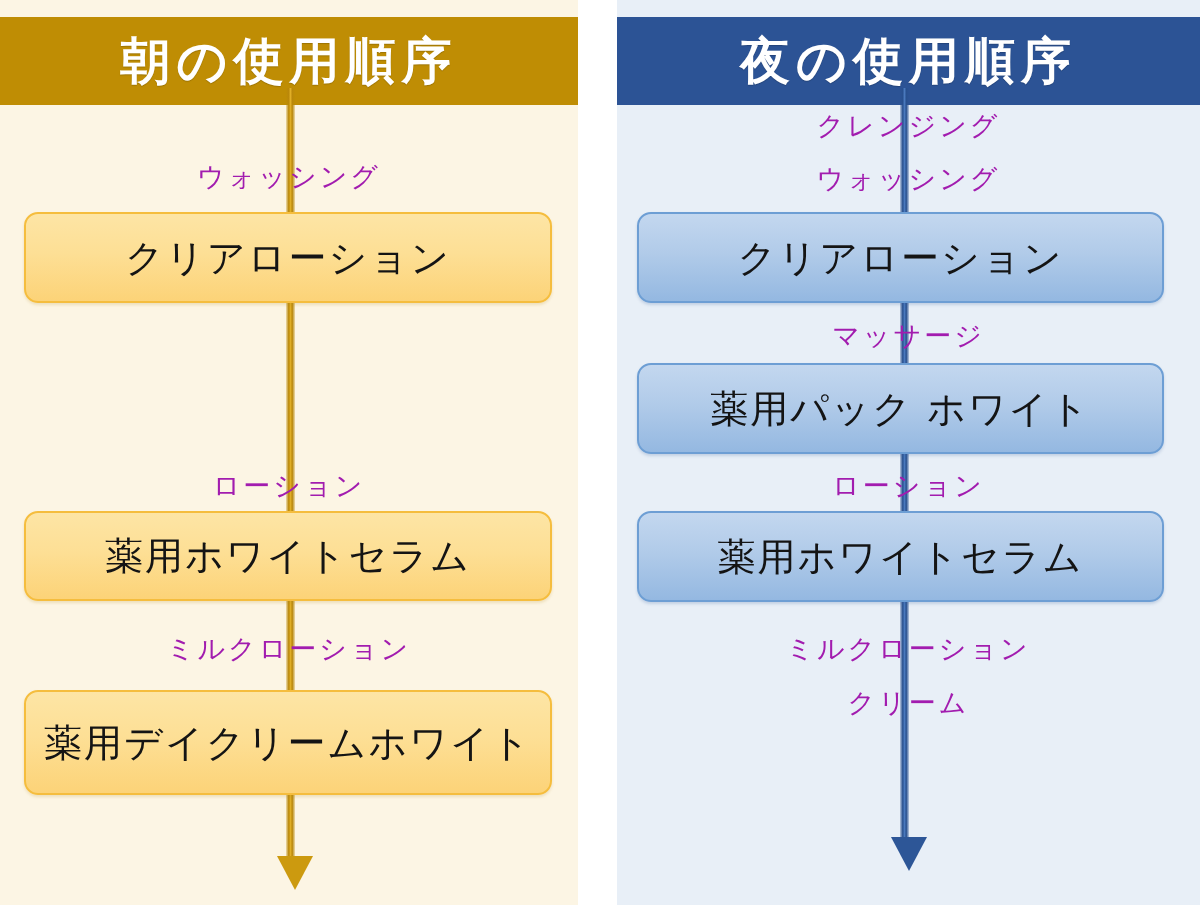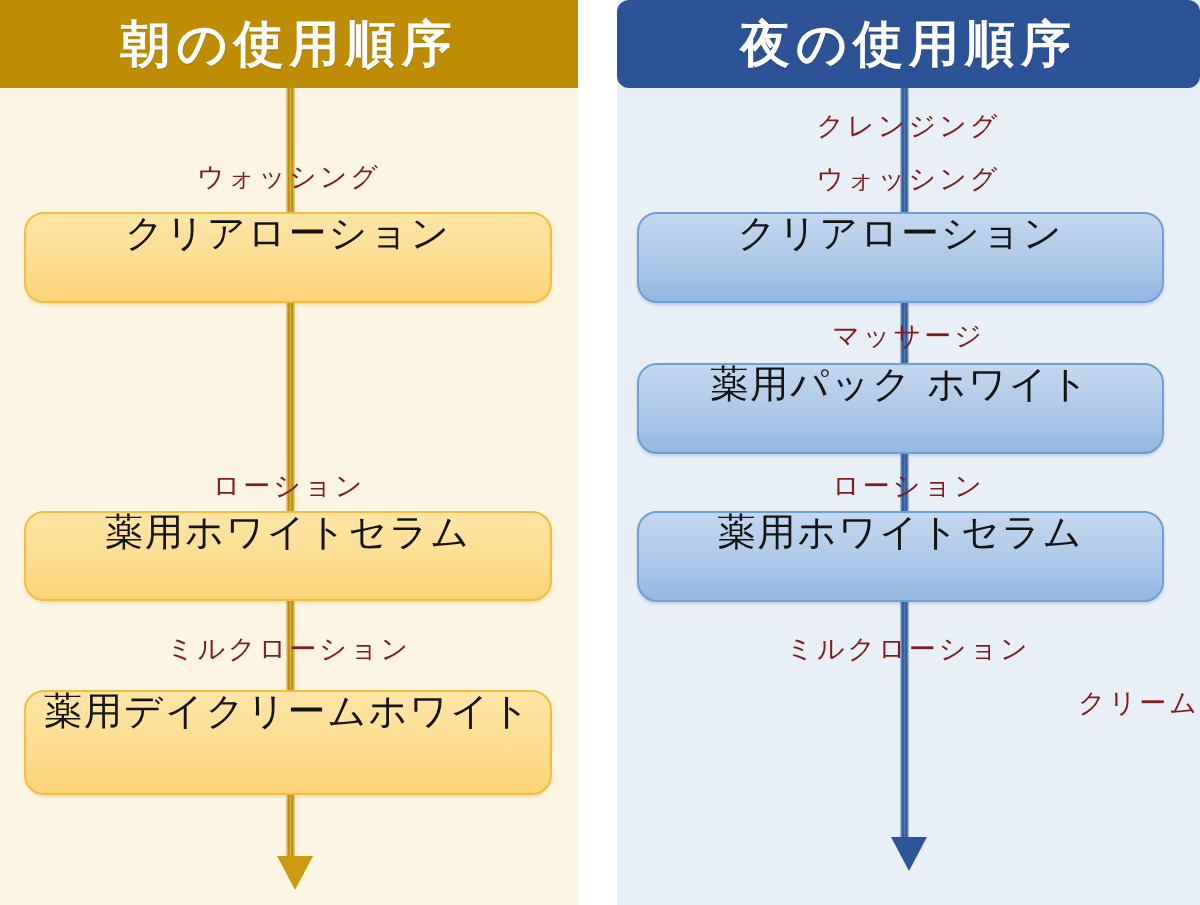--- a/index.html
+++ b/index.html
@@ -35,31 +35,31 @@
   }
   .panel-night {
     left: 617px;
     width: 583px;
     background: #e8eff7;
   }
 
   
   .panel-header {
     position: absolute;
-    top: 0;
+    top: 17px;
     left: 0;
     right: 0;
     height: 88px;
     display: flex;
     align-items: center;
     justify-content: center;
     box-sizing: border-box;
   }
   .panel-morning .panel-header { background: #bf8d04; }
-  .panel-night   .panel-header { background: #2c5395; border-radius: 12px; }
+  .panel-night   .panel-header { background: #2c5395; }
 
   .panel-title {
     color: #ffffff;
     font-size: 50px;
     font-weight: 700;
     letter-spacing: 6px;
     line-height: 1;
     font-family: "DejaVu Sans", "Liberation Sans", sans-serif;
     text-shadow: 0 1px 1px rgba(0,0,0,0.18);
     white-space: nowrap;
@@ -105,22 +105,23 @@
   .panel-night .arrowhead {
     left: 274px;
     border-top: 34px solid #2d5697;
   }
 
   
   .step-box {
     position: absolute;
     box-sizing: border-box;
     display: flex;
+    align-items: center;
     justify-content: center;
-    border-radius: 20px;
+    border-radius: 14px;
   }
   .panel-morning .step-box {
     left: 24px;
     width: 528px;
     background: linear-gradient(to bottom, #fde5a5 0%, #fddf95 45%, #fcd378 100%);
     border: 2px solid #f5bd3e;
     box-shadow: 0 2px 3px rgba(180,140,30,0.20);
   }
   .panel-night .step-box {
     left: 20px;
@@ -134,21 +135,21 @@
     color: #141414;
     line-height: 1;
     letter-spacing: 2px;
     white-space: nowrap;
     font-family: "DejaVu Sans", "Liberation Sans", sans-serif;
   }
 
   
   .caption {
     position: absolute;
-    color: #7f1d1d;
+    color: #a21caf;
     font-size: 27px;
     line-height: 1;
     letter-spacing: 3px;
     white-space: nowrap;
     text-align: center;
     font-family: "DejaVu Sans", "Liberation Sans", sans-serif;
   }
   .panel-morning .caption { left: 0; width: 578px; }
   .panel-night   .caption { left: 0; width: 583px; }
 </style>
@@ -194,21 +195,21 @@
     <div class="spine" style="top:301px; height:64px;"></div>
     <div class="spine" style="top:452px; height:62px;"></div>
     <div class="spine" style="top:600px; height:240px;"></div>
     <div class="arrowhead" style="top:837px;"></div>
 
     <div class="caption" style="top:112px;">クレンジング</div>
     <div class="caption" style="top:165px;">ウォッシング</div>
     <div class="caption" style="top:322px;">マッサージ</div>
     <div class="caption" style="top:472px;">ローション</div>
     <div class="caption" style="top:635px;">ミルクローション</div>
-    <div class="caption" style="top:689px;text-align:right;">クリーム</div>
+    <div class="caption" style="top:689px;">クリーム</div>
 
     <div class="step-box" style="top:212px; height:91px;">
       <span class="step-label">クリアローション</span>
     </div>
     <div class="step-box" style="top:363px; height:91px;">
       <span class="step-label">薬用パック ホワイト</span>
     </div>
     <div class="step-box" style="top:511px; height:91px;">
       <span class="step-label">薬用ホワイトセラム</span>
     </div>

